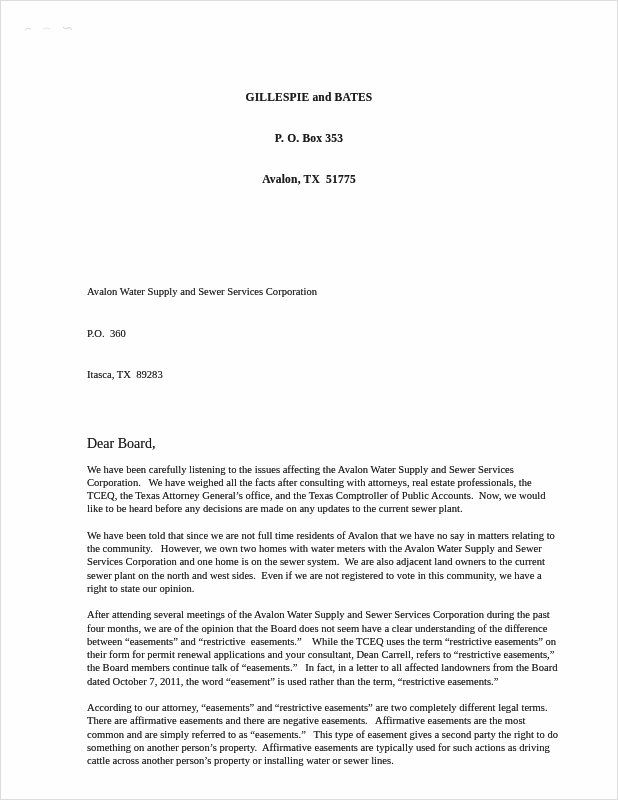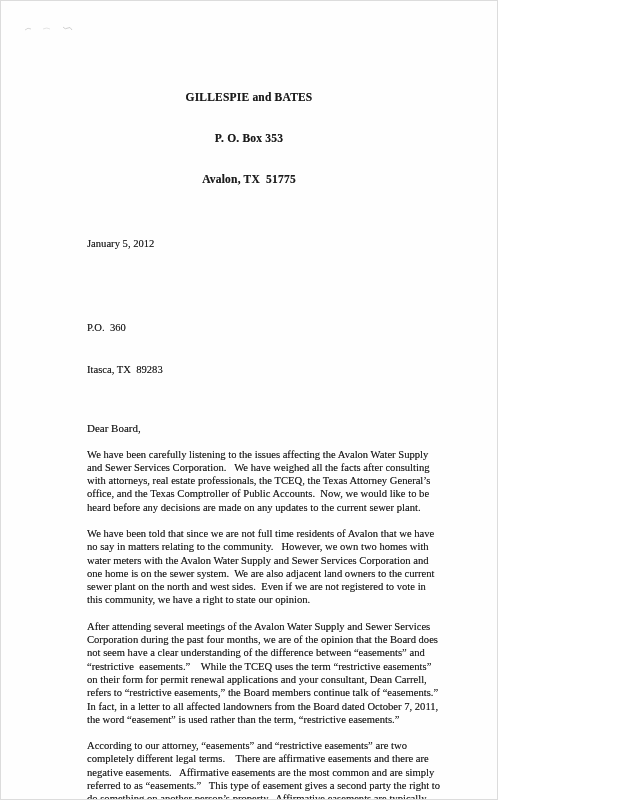--- a/index.html
+++ b/index.html
@@ -2,21 +2,21 @@
 <html><head>
 <meta charset="utf-8">
 <style>
   html, body {
     margin: 0;
     padding: 0;
     background: #ffffff;
   }
   .page {
     position: relative;
-    width: 498px;
+    width: 618px;
     height: 800px;
     box-sizing: border-box;
     background: #fefefe;
     border: 1px solid #dcdcdc;
     overflow: hidden;
     font-family: "Liberation Serif", serif;
     color: #1c1c1c;
     text-shadow: 0 0 0.35px rgba(20, 20, 20, 0.55);
   }
   .pencil-mark {
@@ -40,22 +40,22 @@
     line-height: 13.3px;
     white-space: pre-wrap;
   }
   .recipient {
     margin: 44px 0 0 86px;
     font-size: 10.6px;
     line-height: 13.8px;
     white-space: pre-wrap;
   }
   .salutation {
-    margin: 18px 0 0 86px;
-    font-size: 11px;
+    margin: 28px 0 0 86px;
+    font-size: 14px;
     line-height: 13.3px;
     white-space: pre-wrap;
   }
   .letter-body {
     margin: 12px 56px 0 86px;
     font-size: 10.6px;
     line-height: 13.3px;
   }
   .letter-body p {
     margin: 0 0 13px 0;
@@ -72,23 +72,23 @@
     <path d="M22 8 q4 -2 7 0" stroke="#c2c2c2" stroke-width="0.8" fill="none"></path>
     <path d="M42 6 q2 3 5 1 q2 -2 4 2" stroke="#a9a9a9" stroke-width="1" fill="none"></path>
   </svg>
 
   <div class="letterhead">
     <div>GILLESPIE and BATES</div>
     <div>P. O. Box 353</div>
     <div>Avalon, TX  51775</div>
   </div>
 
-  <div class="date-line">January 5, 2012</div>
 
   <div class="recipient">
+    <div>Avalon Water Supply and Sewer Services Corporation</div>
     <div>P.O.  360</div>
     <div>Itasca, TX  89283</div>
   </div>
 
   <div class="salutation">Dear Board,</div>
 
   <div class="letter-body">
     <p>We have been carefully listening to the issues affecting the Avalon Water Supply and Sewer Services Corporation.   We have weighed all the facts after consulting with attorneys, real estate professionals, the TCEQ, the Texas Attorney General’s office, and the Texas Comptroller of Public Accounts.  Now, we would like to be heard before any decisions are made on any updates to the current sewer plant.</p>
     <p>We have been told that since we are not full time residents of Avalon that we have no say in matters relating to the community.   However, we own two homes with water meters with the Avalon Water Supply and Sewer Services Corporation and one home is on the sewer system.  We are also adjacent land owners to the current sewer plant on the north and west sides.  Even if we are not registered to vote in this community, we have a right to state our opinion.</p>
     <p>After attending several meetings of the Avalon Water Supply and Sewer Services Corporation during the past four months, we are of the opinion that the Board does not seem have a clear understanding of the difference between “easements” and “restrictive  easements.”    While the TCEQ uses the term “restrictive easements” on their form for permit renewal applications and your consultant, Dean Carrell, refers to “restrictive easements,” the Board members continue talk of “easements.”   In fact, in a letter to all affected landowners from the Board dated October 7, 2011, the word “easement” is used rather than the term, “restrictive easements.”</p>

